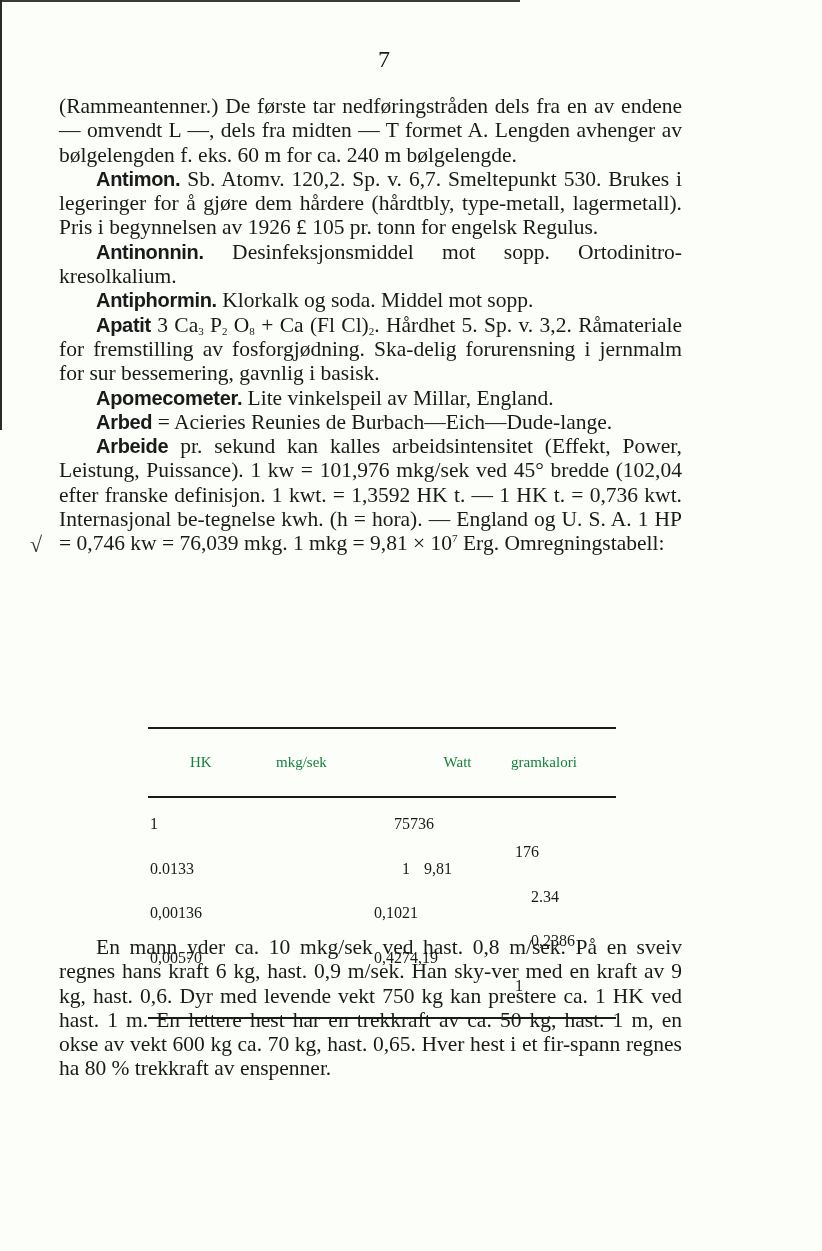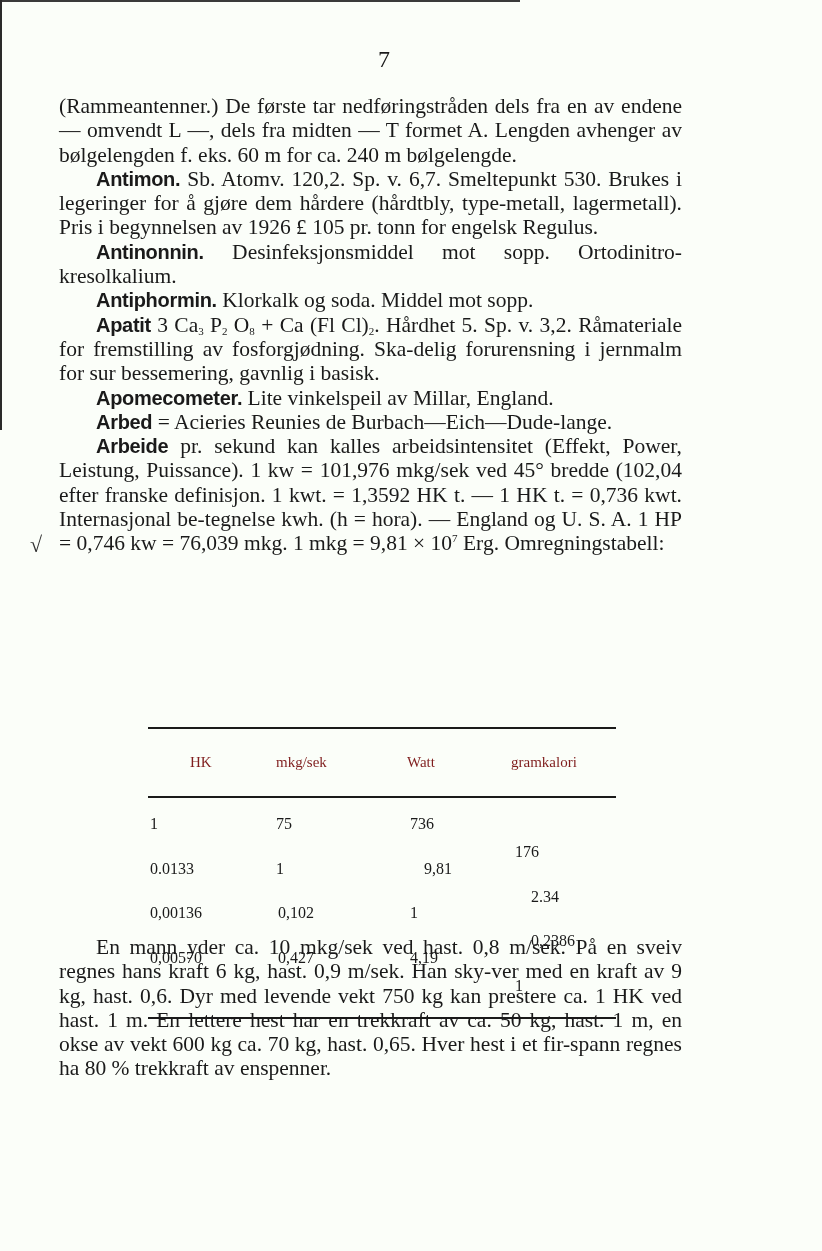--- a/index.html
+++ b/index.html
@@ -76,35 +76,35 @@
     }
     .rule {
       height: 2px;
       background: #1a1a1a;
     }
     .thead {
       display: flex;
       height: 67px;
       align-items: center;
       font-size: 15px;
-      color: #7f1d1d;
+      color: #15803d;
     }
     .thead div:nth-child(1) { width: 128px; padding-left: 42px; box-sizing: border-box; }
     .thead div:nth-child(2) { width: 128px; padding-left: 0px; box-sizing: border-box; }
-    .thead div:nth-child(3) { width: 104px; padding-left: 3px; box-sizing: border-box; }
+    .thead div:nth-child(3) { width: 104px; padding-left: 3px; box-sizing: border-box; text-align: center; }
     .thead div:nth-child(4) { width: 108px; padding-left: 3px; box-sizing: border-box; }
     .tbody {
       padding-top: 18px;
       padding-bottom: 23px;
       font-size: 16px;
       line-height: 16.5px;
     }
     .trow { display: flex; }
     .trow div:nth-child(1) { width: 128px; padding-left: 2px; box-sizing: border-box; }
-    .trow div:nth-child(2) { width: 134px; box-sizing: border-box; }
+    .trow div:nth-child(2) { width: 134px; box-sizing: border-box; text-align: right; }
     .trow div:nth-child(3) { width: 105px; box-sizing: border-box; }
     .trow div:nth-child(4) { width: 101px; box-sizing: border-box; margin-top: 28px; }
   </style>
 </head>
 <body>
 
 <div class="top-edge"></div>
 <div class="left-edge"></div>
 
 <div class="page-number">7</div>

